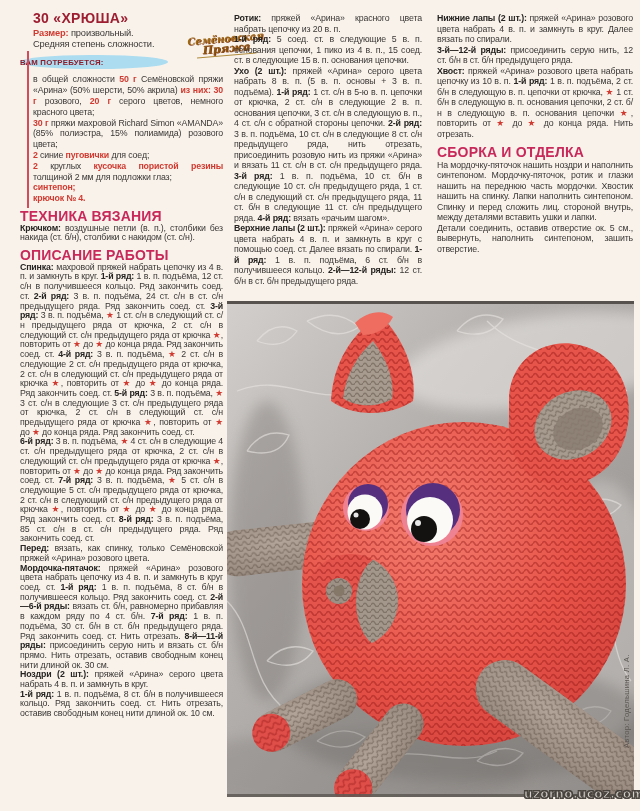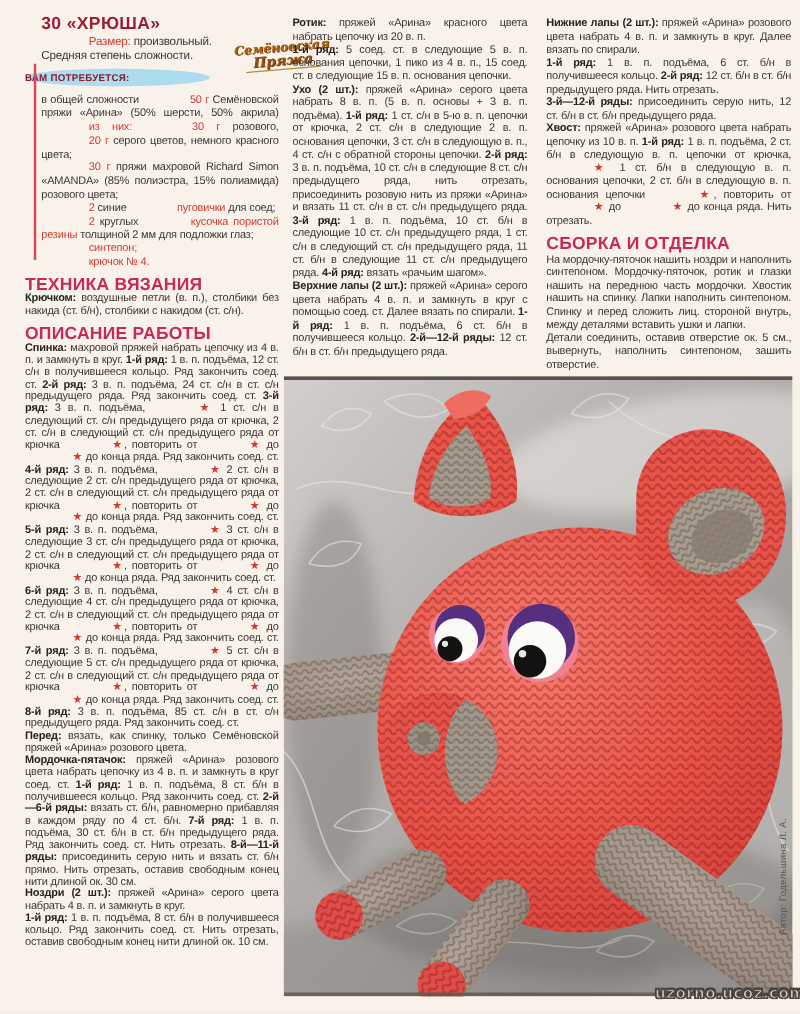--- a/index.html
+++ b/index.html
@@ -19,21 +19,21 @@
          padding:3px 0 2px;text-align:left;font-size:7.8px;font-weight:700;color:#8e1b2a;letter-spacing:0.2px;}
   .logo{position:absolute;left:167px;top:20px;width:78px;text-align:center;
         font-family:"DejaVu Serif","Liberation Serif",serif;font-style:italic;font-weight:700;
         color:#a06a14;transform:rotate(-5deg);line-height:10px;}
   .logo-line1{font-size:10px;text-shadow:0.6px 0.6px 0 #7c2f10;}
   .logo-line2{font-size:11px;color:#8d5510;text-shadow:0.6px 0.6px 0 #7c2f10;border-bottom:1px solid #b08a3a;display:inline-block;padding:0 6px 1px;}
   .materials{margin-top:2px;}
   .materials .para{line-height:10.8px;}
   .sec{margin:8px 0 2px;font-size:14px;font-weight:700;color:#c8295a;letter-spacing:0.2px;}
   .run-b{font-weight:700;color:#262320;}
-  .run-r{font-weight:400;color:#d03a30;margin-left:38px;}
+  .run-r{font-weight:700;color:#d03a30;}
   .photo{position:absolute;left:227px;top:301px;width:407px;height:496px;}
   .author{position:absolute;left:622px;top:568px;height:180px;writing-mode:vertical-rl;
           transform:rotate(180deg);font-size:7.6px;color:#5a5550;letter-spacing:0.3px;white-space:nowrap;}
   .watermark{position:absolute;left:524px;top:787px;font-family:"DejaVu Sans",sans-serif;font-weight:700;
              font-size:12px;letter-spacing:0.4px;color:#d2cec9;-webkit-text-stroke:0.9px #4d4741;
              text-shadow:1px 1px 0 #45403b,-1px -1px 0 #45403b,1px -1px 0 #45403b,-1px 1px 0 #45403b;}
 </style>
 </head>
 <body>
 
@@ -75,21 +75,20 @@
   <div class="col col-mid">
       <p class="para"><span class="run-b">Ротик:</span><span> пряжей «Арина» красного цвета набрать цепочку из 20 в. п.</span></p>
       <p class="para"><span class="run-b">1-й ряд:</span><span> 5 соед. ст. в следующие 5 в. п. основания цепочки, 1 пико из 4 в. п., 15 соед. ст. в следующие 15 в. п. основания цепочки.</span></p>
       <p class="para"><span class="run-b">Ухо (2 шт.):</span><span> пряжей «Арина» серого цвета набрать 8 в. п. (5 в. п. основы + 3 в. п. подъёма). </span><span class="run-b">1-й ряд:</span><span> 1 ст. с/н в 5-ю в. п. цепочки от крючка, 2 ст. с/н в следующие 2 в. п. основания цепочки, 3 ст. с/н в следующую в. п., 4 ст. с/н с обратной стороны цепочки. </span><span class="run-b">2-й ряд:</span><span> 3 в. п. подъёма, 10 ст. с/н в следующие 8 ст. с/н предыдущего ряда, нить отрезать, присоединить розовую нить из пряжи «Арина» и вязать 11 ст. с/н в ст. с/н предыдущего ряда. </span><span class="run-b">3-й ряд:</span><span> 1 в. п. подъёма, 10 ст. б/н в следующие 10 ст. с/н предыдущего ряда, 1 ст. с/н в следующий ст. с/н предыдущего ряда, 11 ст. б/н в следующие 11 ст. с/н предыдущего ряда. </span><span class="run-b">4-й ряд:</span><span> вязать «рачьим шагом».</span></p>
       <p class="para"><span class="run-b">Верхние лапы (2 шт.):</span><span> пряжей «Арина» серого цвета набрать 4 в. п. и замкнуть в круг с помощью соед. ст. Далее вязать по спирали. </span><span class="run-b">1-й ряд:</span><span> 1 в. п. подъёма, 6 ст. б/н в получившееся кольцо. </span><span class="run-b">2-й—12-й ряды:</span><span> 12 ст. б/н в ст. б/н предыдущего ряда.</span></p>
     </div>
 
   <div class="col col-right">
     <div>
         <p class="para"><span class="run-b">Нижние лапы (2 шт.):</span><span> пряжей «Арина» розового цвета набрать 4 в. п. и замкнуть в круг. Далее вязать по спирали.</span></p>
-        <p class="para"><span class="run-b">1-й ряд:</span><span> 1 в. п. подъёма, 6 ст. б/н в получившееся кольцо. </span><span class="run-b">2-й ряд:</span><span> 12 ст. б/н в ст. б/н предыдущего ряда. Нить отрезать.</span></p>
         <p class="para"><span class="run-b">3-й—12-й ряды:</span><span> присоединить серую нить, 12 ст. б/н в ст. б/н предыдущего ряда.</span></p>
         <p class="para"><span class="run-b">Хвост:</span><span> пряжей «Арина» розового цвета набрать цепочку из 10 в. п. </span><span class="run-b">1-й ряд:</span><span> 1 в. п. подъёма, 2 ст. б/н в следующую в. п. цепочки от крючка, </span><span class="run-r">★</span><span> 1 ст. б/н в следующую в. п. основания цепочки, 2 ст. б/н в следующую в. п. основания цепочки </span><span class="run-r">★</span><span>, повторить от </span><span class="run-r">★</span><span> до </span><span class="run-r">★</span><span> до конца ряда. Нить отрезать.</span></p>
       </div>
     <h2 class="sec">СБОРКА И ОТДЕЛКА</h2>
     <div>
         <p class="para"><span>На мордочку-пяточок нашить ноздри и наполнить синтепоном. Мордочку-пяточок, ротик и глазки нашить на переднюю часть мордочки. Хвостик нашить на спинку. Лапки наполнить синтепоном. Спинку и перед сложить лиц. стороной внутрь, между деталями вставить ушки и лапки.</span></p>
         <p class="para"><span>Детали соединить, оставив отверстие ок. 5 см., вывернуть, наполнить синтепоном, зашить отверстие.</span></p>
       </div>
   </div>
 

